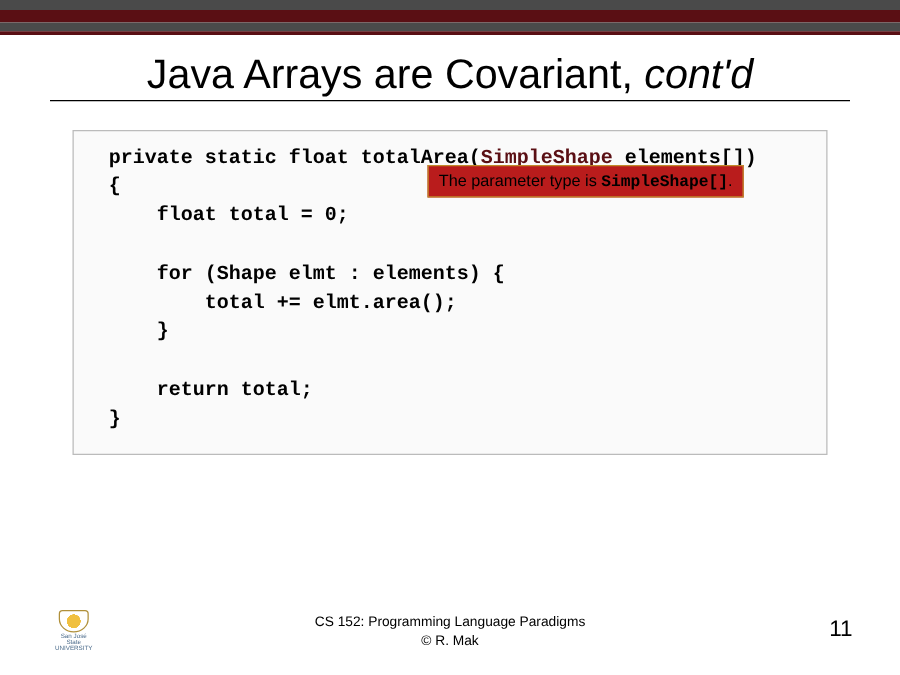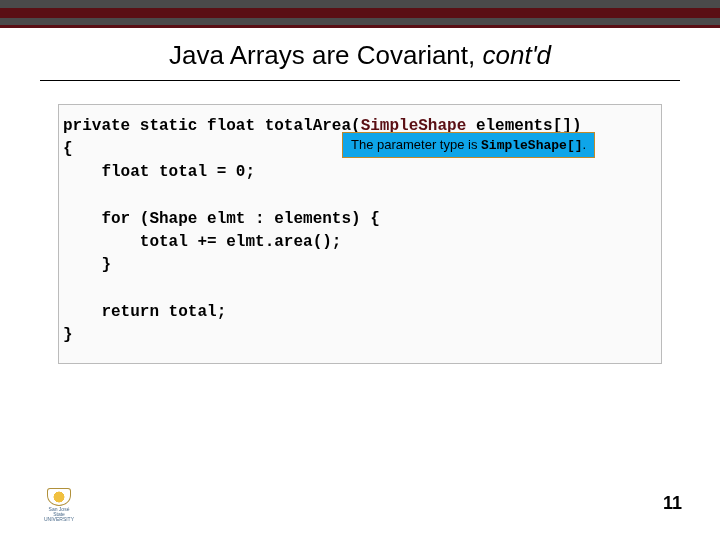--- a/index.html
+++ b/index.html
@@ -21,54 +21,54 @@
   .bar1 { height: 8px; background: #4a4a4a; }
   .bar2 { height: 10px; background: #5a0f14; }
   .bar3 { height: 7px; background: #4a4a4a; }
   .bar4 { height: 3px; background: #5a0f14; }
   .title {
     position: absolute;
     top: 40px;
     left: 0;
     right: 0;
     text-align: center;
-    font-size: 26px;
+    font-size: 33px;
     color: #000;
   }
   .title .italic { font-style: italic; }
   .title-underline {
     position: absolute;
     top: 80px;
     left: 40px;
     right: 40px;
     height: 1px;
     background: #000;
   }
   .code-box {
     position: absolute;
     top: 104px;
     left: 58px;
     right: 58px;
     border: 1px solid #bbb;
     background: #fafafa;
-    padding: 10px 12px 16px 4px;
+    padding: 10px 12px 16px 28px;
     font-family: "Courier New", Courier, monospace;
     font-size: 16px;
     font-weight: bold;
     line-height: 1.45;
     white-space: pre;
     color: #000;
   }
   .hl { color: #5a0f14; }
   .annotation {
     position: absolute;
     top: 132px;
     left: 342px;
     border: 1px solid #c08a2a;
-    background: #0ea5e9;
+    background: #b91c1c;
     padding: 4px 8px;
     font-family: Arial, Helvetica, sans-serif;
     font-size: 13px;
     font-weight: normal;
     color: #000;
   }
   .annotation .mono { font-family: "Courier New", Courier, monospace; font-weight: bold; font-size: 13px; }
   .footer {
     position: absolute;
     bottom: 12px;
@@ -119,21 +119,20 @@
     font-size: 11px;
     color: #000;
     line-height: 1.3;
   }
   .footer-right {
     position: absolute;
     right: 38px;
     bottom: 14px;
     font-size: 18px;
     color: #000;
-    font-weight: bold;
   }
 </style>
 </head>
 <body>
 
 <div class="top-bars">
   <div class="bar1"></div>
   <div class="bar2"></div>
   <div class="bar3"></div>
   <div class="bar4"></div>
@@ -159,14 +158,18 @@
   <span>The parameter type is </span><span class="mono">SimpleShape[]</span><span>.</span>
 </div>
 
 <div class="footer">
   <div class="logo">
     <div class="logo-shield"></div>
     <div class="logo-text">San José State UNIVERSITY</div>
   </div>
   <div class="footer-left">
   </div>
+  <div class="footer-center">
+    <div>CS 152: Programming Language Paradigms</div>
+    <div>© R. Mak</div>
+  </div>
   <div class="footer-right">11</div>
 </div>
 
 </body></html>

